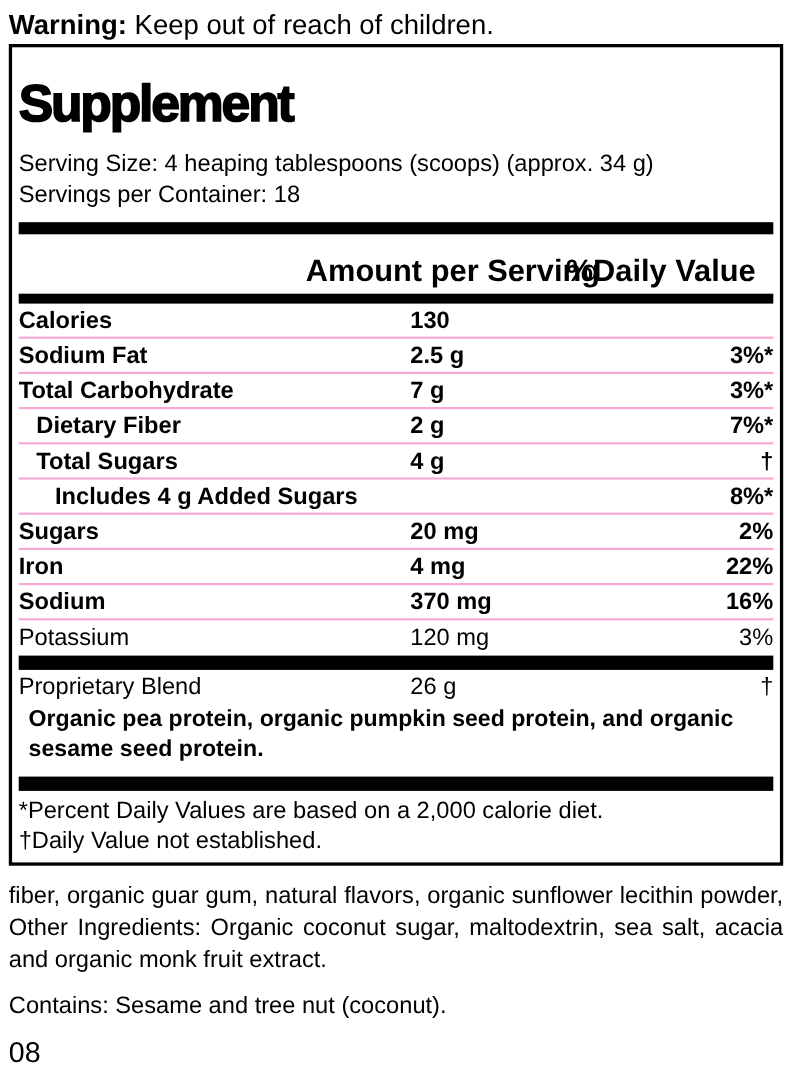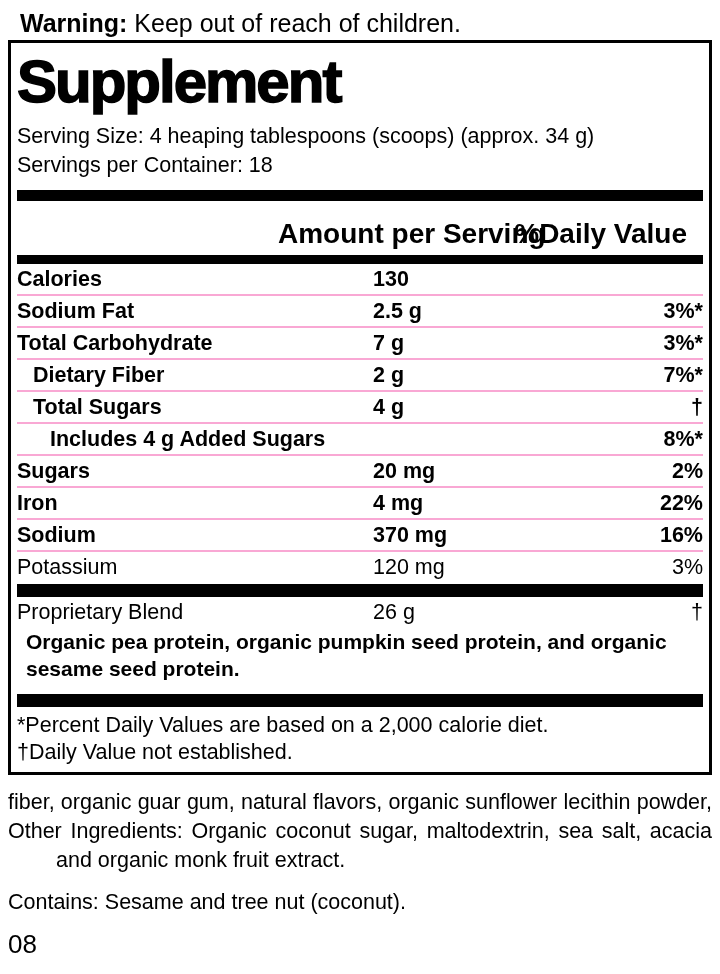--- a/index.html
+++ b/index.html
@@ -6,34 +6,34 @@
   body{
     width:720px;height:974px;overflow:hidden;
     background:#ffffff;color:#000000;
     font-family:"Liberation Sans","DejaVu Sans",sans-serif;
     -webkit-font-smoothing:antialiased;
   }
   .warning-line{
     margin:8px 8px 0 8px;
     font-size:25px;line-height:30px;
   }
-  .warning-label{font-weight:bold;margin-left:12px;}
+  .warning-label{font-weight:bold;}
   
   .sf-box{
     margin:2px 0 0 8px;
     width:704px;
     box-sizing:border-box;
     border:3px solid #000;
     padding:0 6px;
     background:#fff;
   }
   .sf-title{
     display:flex;justify-content:space-between;align-items:flex-end;
-    margin-top:2px;
-    font-size:60px;line-height:74px;font-weight:bold;
+    margin-top:14px;
+    font-size:47px;line-height:74px;font-weight:bold;
     letter-spacing:-2px;
     -webkit-text-stroke:1.5px #000;
     white-space:nowrap;
   }
   .sf-serving{font-size:21.5px;line-height:29px;margin-top:3px;}
   .bar{background:#000;width:100%;}
   .bar-1{height:11px;margin-top:10px;}
   .bar-2{height:9px;}
   .bar-3{height:13px;}
   .bar-4{height:13px;margin-top:12px;}
@@ -48,21 +48,21 @@
   .ind1 .nname{padding-left:16px;}
   .ind2 .nname{padding-left:33px;}
   .amt{position:absolute;left:356px;}
   .dv{position:absolute;right:0;}
   .prop-row{position:relative;height:31px;line-height:30px;font-size:21.5px;}
   .prop-desc{font-size:21px;line-height:27px;padding-left:9px;font-weight:bold;}
   .sf-footnotes{margin:5px 0 6px 0;font-size:21.5px;line-height:27px;}
   
   .other-ing{margin:13px 8px 0 8px;font-size:21.5px;line-height:29px;}
   .oi-line{text-align:justify;text-align-last:justify;}
-  .oi-line.last{text-align:left;text-align-last:left;margin-left:48px;}
+  .oi-line.last{text-align:left;text-align-last:left;}
   .contains-line{margin:14px 8px 0 8px;font-size:21.5px;line-height:26px;}
   .page-num{margin:15px 8px 0 8px;font-size:26px;line-height:28px;}
 </style>
 </head>
 <body>
 
 <div class="warning-line">
   <span class="warning-label">Warning:</span><span> Keep out of reach of children.</span>
 </div>
 

